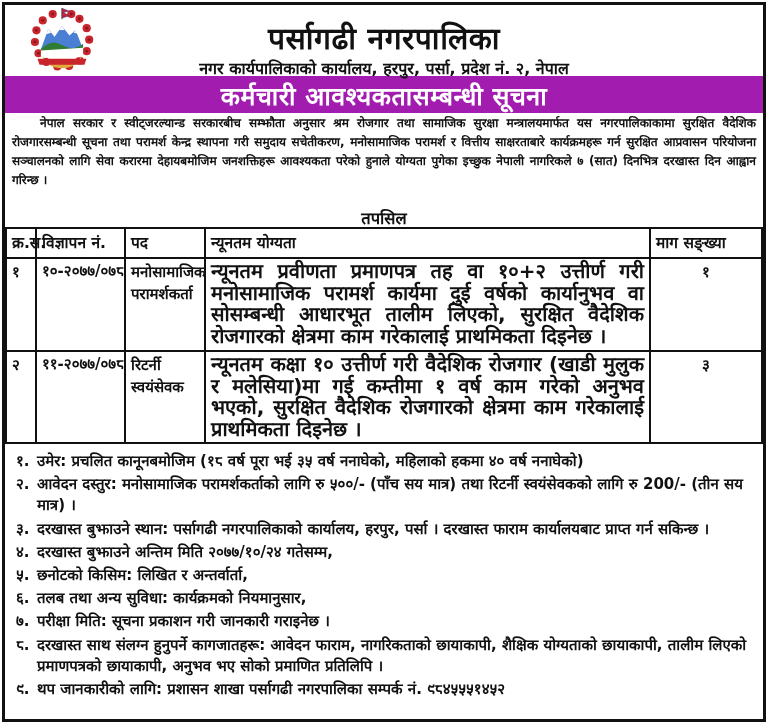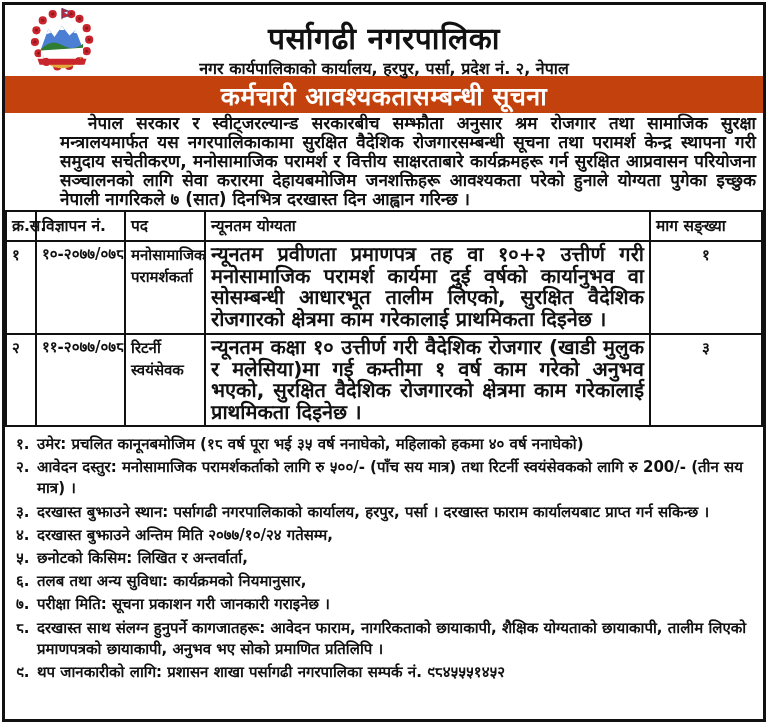--- a/index.html
+++ b/index.html
@@ -33,42 +33,41 @@
   .title {
     font-size: 30px; font-weight: bold; line-height: 36px;
     letter-spacing: 0.5px;
   }
   .subtitle {
     font-size: 16px; font-weight: bold; line-height: 24px;
   }
   
   .banner {
     height: 37px;
-    background: #c2410c;
+    background: #a21caf;
     color: #ffffff;
     display: flex; align-items: center; justify-content: center;
     font-size: 25px; font-weight: bold;
     letter-spacing: 0.5px;
   }
   
   .pubdate {
     text-align: center;
     font-size: 14.5px; font-weight: bold; font-style: italic;
     line-height: 22px;
     padding-top: 1px;
   }
   .intro {
     padding: 1px 7px 0 7px;
-    font-size: 17px; font-weight: bold;
+    font-size: 12px; font-weight: bold;
     line-height: 19px;
     text-align: justify;
     text-indent: 28px;
     height: 97px;
     overflow: hidden;
-    margin-left: 48px;
   }
   .tapasil {
     text-align: center;
     font-size: 16.5px; font-weight: bold;
     line-height: 17px;
     height: 17px;
   }
   
   table.vacancy {
     width: 100%;
@@ -180,20 +179,21 @@
     </div>
   </div>
 
   <div class="banner">
     <span>कर्मचारी आवश्यकतासम्बन्धी सूचना</span>
   </div>
 
 
   <div class="intro">नेपाल सरकार र स्वीट्जरल्यान्ड सरकारबीच सम्झौता अनुसार श्रम रोजगार तथा सामाजिक सुरक्षा मन्त्रालयमार्फत यस नगरपालिकाकामा सुरक्षित वैदेशिक रोजगारसम्बन्धी सूचना तथा परामर्श केन्द्र स्थापना गरी समुदाय सचेतीकरण, मनोसामाजिक परामर्श र वित्तीय साक्षरताबारे कार्यक्रमहरू गर्न सुरक्षित आप्रवासन परियोजना सञ्चालनको लागि सेवा करारमा देहायबमोजिम जनशक्तिहरू आवश्यकता परेको हुनाले योग्यता पुगेका इच्छुक नेपाली नागरिकले ७ (सात) दिनभित्र दरखास्त दिन आह्वान गरिन्छ ।</div>
 
+  <div class="tapasil">तपसिल</div>
 
   <table class="vacancy">
     <thead>
       <tr>
         <th class="c-sn">क्र.स.</th>
         <th class="c-adv">विज्ञापन नं.</th>
         <th class="c-post">पद</th>
         <th class="c-qual">न्यूनतम योग्यता</th>
         <th class="c-num">माग सङ्ख्या</th>
       </tr>

